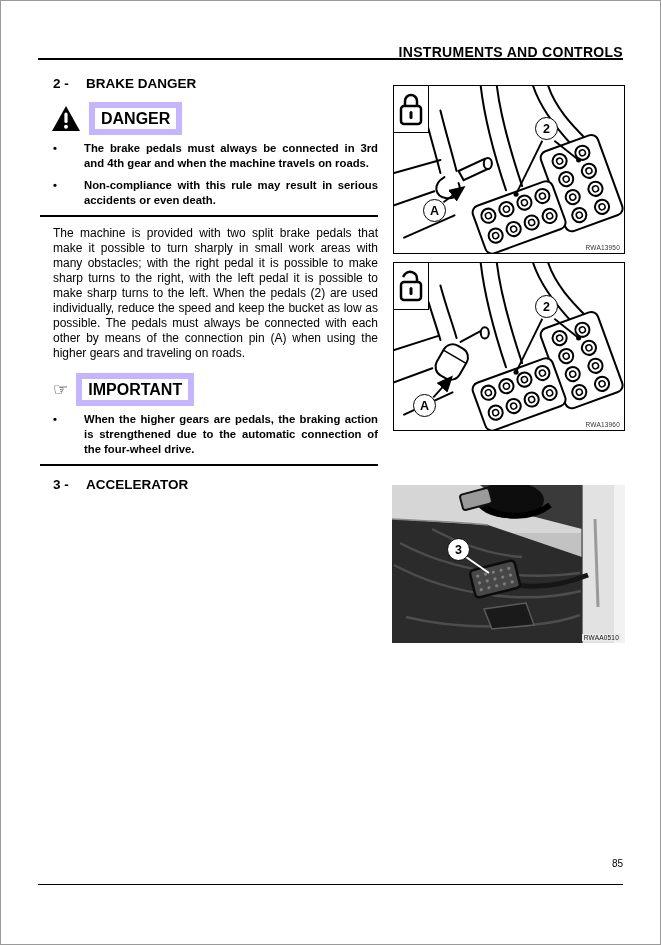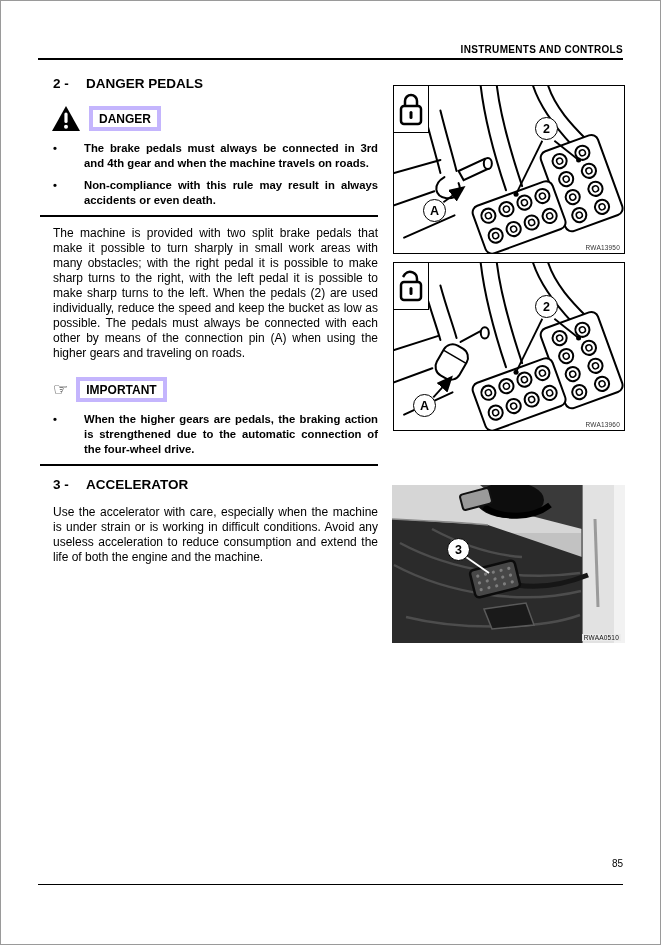--- a/index.html
+++ b/index.html
@@ -3,33 +3,33 @@
 <meta charset="utf-8">
 <style>
   html,body { margin:0; padding:0; background:#e8e8e8; }
   .page {
     position:relative; width:661px; height:945px; background:#ffffff;
     font-family:"Liberation Sans", sans-serif; color:#000; overflow:hidden;
     box-shadow: inset 0 0 0 1px #9a9a9a;
   }
 
   
-  .hdr-title { position:absolute; top:44px; right:38px; font-size:10px; font-weight:bold; letter-spacing:.3px; }
+  .hdr-title { position:absolute; top:44px; right:38px; font-size:14px; font-weight:bold; letter-spacing:.3px; }
   .hdr-rule  { position:absolute; top:58px; left:38px; width:585px; height:2px; background:#000; }
 
   
   .tcol { position:absolute; left:40px; width:338px; }
   .col-brake { top:76px; }
   .col-accel { top:477px; }
 
   .sec-head { display:flex; font-size:13.5px; font-weight:bold; margin:0 0 13px 13px; }
   .sec-num  { width:33px; flex:none; }
 
   .warn-row { display:flex; align-items:center; height:28px; margin:0 0 9px 11px; }
-  .warn-box { border:4px solid #c4b5fd; font-weight:bold; font-size:12px; padding:2px 6px 1px 6px; margin-left:8px; white-space:nowrap; }
+  .warn-box { border:6px solid #c4b5fd; font-weight:bold; font-size:16px; padding:2px 6px 1px 6px; margin-left:8px; white-space:nowrap; }
   .tri-icon svg { display:block; }
   .hand-icon { font-family:"DejaVu Sans", sans-serif; font-size:17px; line-height:17px; margin-left:2px; }
 
   .bullet { display:flex; margin:0 0 7px 13px; font-weight:bold; font-size:11.3px; line-height:15px; }
   .bchar  { width:13px; flex:none; }
   .btext  { flex:1; text-align:justify;margin-left:18px; }
 
   .hrule { height:2px; background:#000; margin:4px 0 9px 0; }
 
   .para { margin:0 0 0 13px; font-size:12px; line-height:15px; text-align:justify; }
@@ -64,41 +64,41 @@
 
 <div class="page">
 
   <div class="hdr-title">INSTRUMENTS AND CONTROLS</div>
   <div class="hdr-rule"></div>
 
   <div class="tcol col-brake">
 
     <div class="sec-head">
       <span class="sec-num">2 -</span>
-      <span>DANGER PEDALS</span>
+      <span>BRAKE DANGER</span>
     </div>
 
     <div class="warn-row">
       <span class="tri-icon">
         <svg width="30" height="27" viewBox="0 0 30 27">
           <polygon points="15,1 29,26 1,26" fill="#000"></polygon>
           <rect x="13.4" y="7.5" width="3.2" height="10.5" rx="1.6" fill="#fff"></rect>
           <circle cx="15" cy="21.8" r="2" fill="#fff"></circle>
         </svg>
       </span>
       <span class="warn-box">DANGER</span>
     </div>
 
     <div class="bullet">
       <span class="bchar">•</span>
       <span class="btext">The brake pedals must always be connected in 3rd and 4th gear and when the machine travels on roads.</span>
     </div>
     <div class="bullet">
       <span class="bchar">•</span>
-      <span class="btext">Non-compliance with this rule may result in always accidents or even death.</span>
+      <span class="btext">Non-compliance with this rule may result in serious accidents or even death.</span>
     </div>
 
     <div class="hrule"></div>
 
     <p class="para">The machine is provided with two split brake pedals that make it possible to turn sharply in small work areas with many obstacles; with the right pedal it is possible to make sharp turns to the right, with the left pedal it is possible to make sharp turns to the left. When the pedals (2) are used individually, reduce the speed and keep the bucket as low as possible. The pedals must always be connected with each other by means of the connection pin (A) when using the higher gears and traveling on roads.</p>
 
     <div class="warn-row note-row">
       <span class="hand-icon">☞</span>
       <span class="warn-box">IMPORTANT</span>
     </div>
@@ -109,21 +109,20 @@
     </div>
 
     <div class="hrule"></div>
   </div>
 
   <div class="tcol col-accel">
     <div class="sec-head">
       <span class="sec-num">3 -</span>
       <span>ACCELERATOR</span>
     </div>
-    <p class="para">Use the accelerator with care, especially when the machine is under strain or is working in difficult conditions. Avoid any useless acceleration to reduce consumption and extend the life of both the engine and the machine.</p>
   </div>
 
   <div class="fig" id="fig-locked">
     <div class="lockbox">
       <svg width="34" height="45" viewBox="0 0 34 45">
         <path d="M11,19 v-5 a6,6 0 0 1 12,0 v5" fill="none" stroke="#000" stroke-width="2.5"></path>
         <rect x="7" y="19" width="20" height="18" rx="3" fill="#fff" stroke="#000" stroke-width="2.5"></rect>
         <rect x="15.5" y="24" width="3" height="8" rx="1.5" fill="#000"></rect>
       </svg>
     </div>

